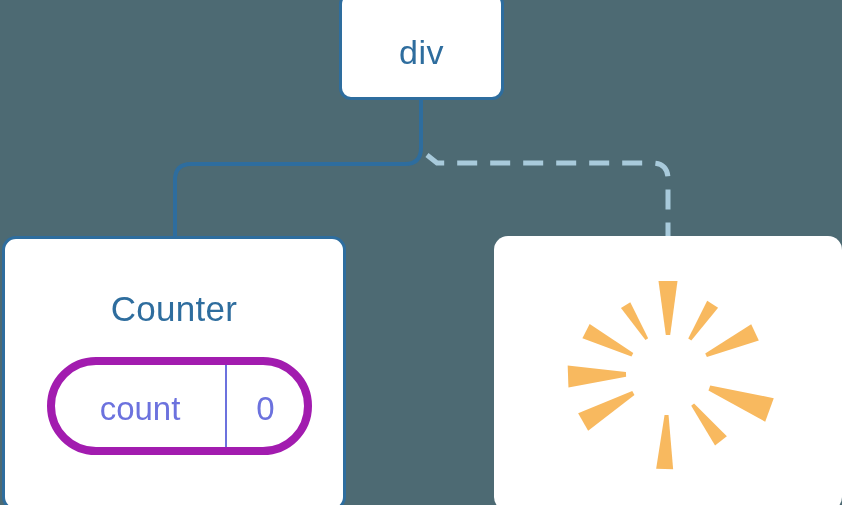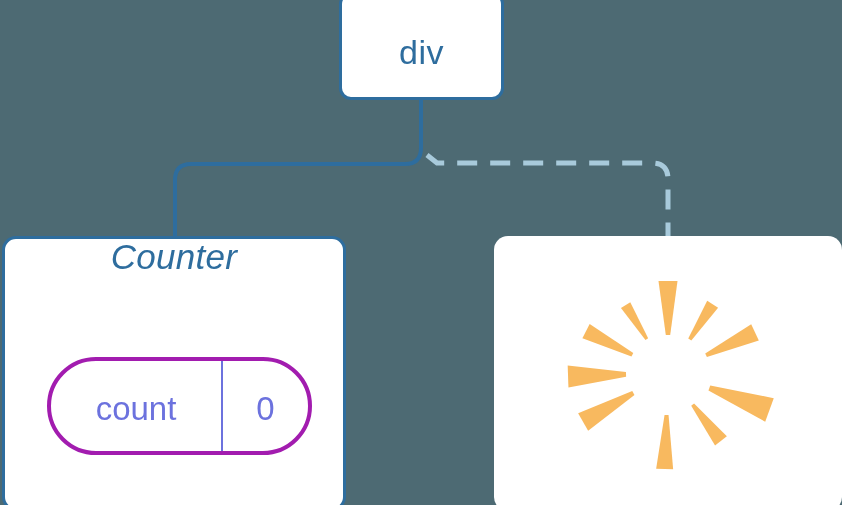--- a/index.html
+++ b/index.html
@@ -57,30 +57,30 @@
     width: 344px;
     height: 275px;
     border: 3px solid #2e6d9e;
     border-radius: 14px;
   }
   .node-counter .node-title {
     color: #2e6d9e;
     font-size: 35px;
     line-height: 1;
     text-align: center;
+    margin-top: 52px;
     letter-spacing: 0.3px;
-    font-style: italic;
   }
   .state-pill {
     position: absolute;
     left: 42px;
     top: 118px;
     width: 265px;
     height: 98px;
-    border: 4px solid #a21caf;
+    border: 8px solid #a21caf;
     border-radius: 49px;
     box-sizing: border-box;
     display: flex;
     align-items: stretch;
   }
   .state-pill .pill-key {
     flex: 0 0 172px;
     display: flex;
     align-items: center;
     justify-content: center;

